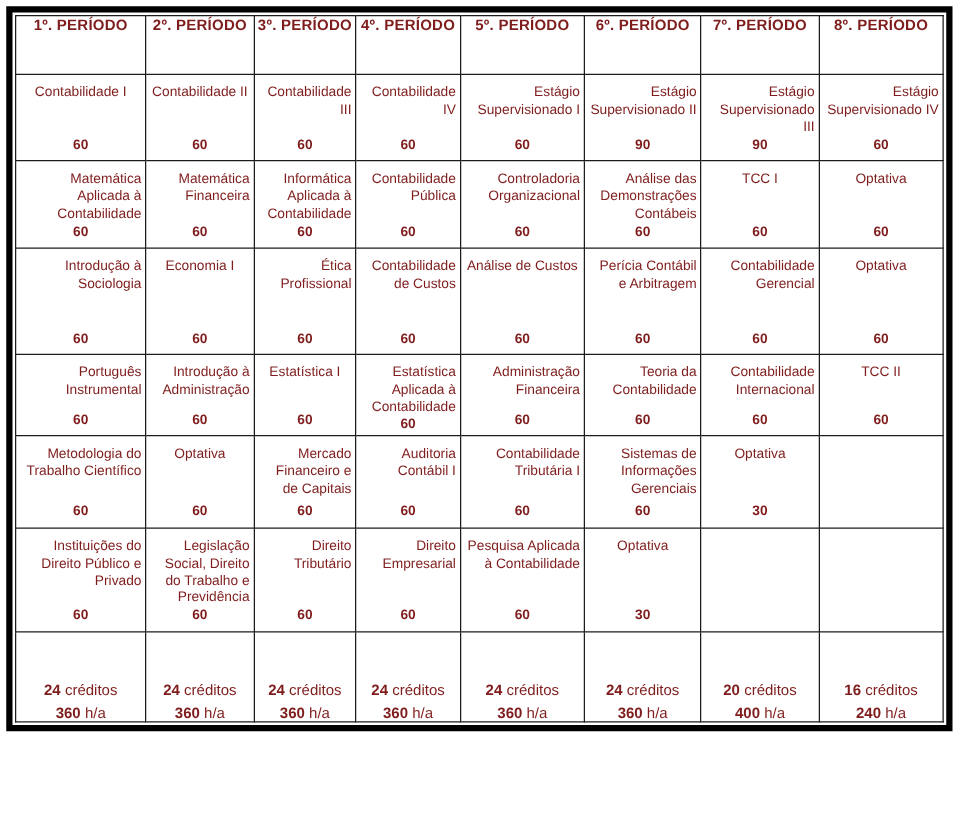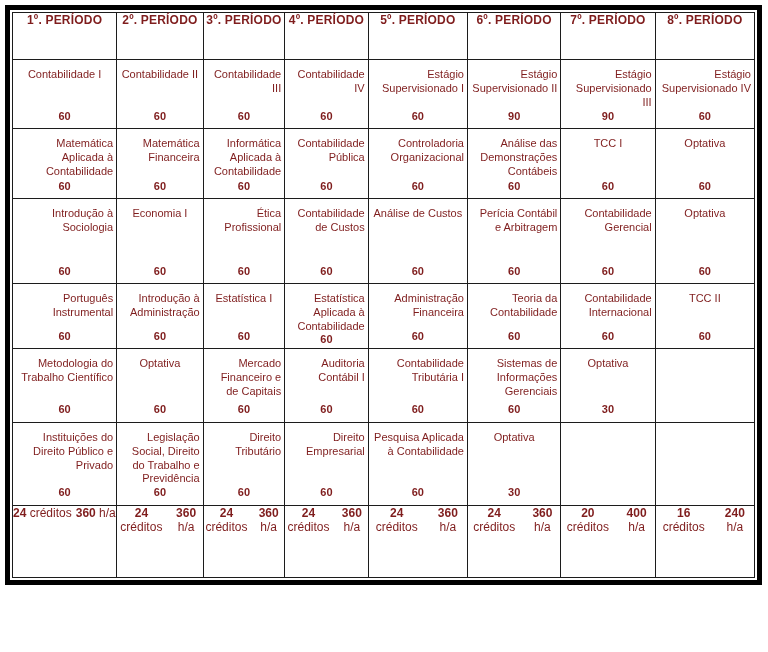--- a/index.html
+++ b/index.html
@@ -42,21 +42,22 @@
     justify-content: space-between;
     align-items: center;
     text-align: right;
     padding: 8px 3px 6px 3px;
   }
   .course-name { font-size: 11px; line-height: 1.25; }
   .course-hours { font-weight: bold; font-size: 11px; }
   .totals-box {
     box-sizing: border-box;
     display: flex;
-    justify-content: flex-start;
+    flex-direction: column;
+    justify-content: flex-end;
     gap: 4px;
     text-align: center;
     font-size: 12px;
   }
   .totals-box b { font-weight: bold; }
   .note-box {
     box-sizing: border-box;
     text-align: center;
     font-weight: bold;
     font-size: 10.5px;

